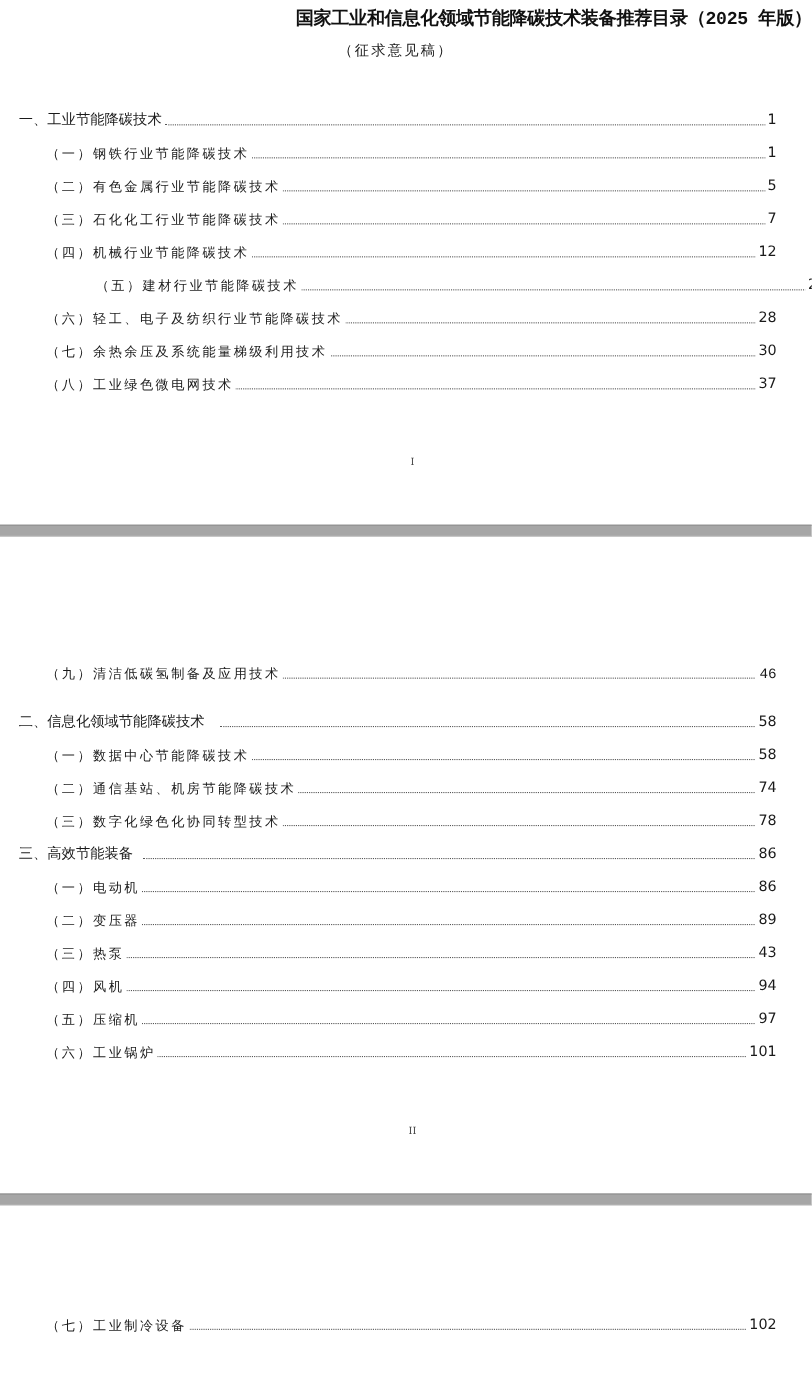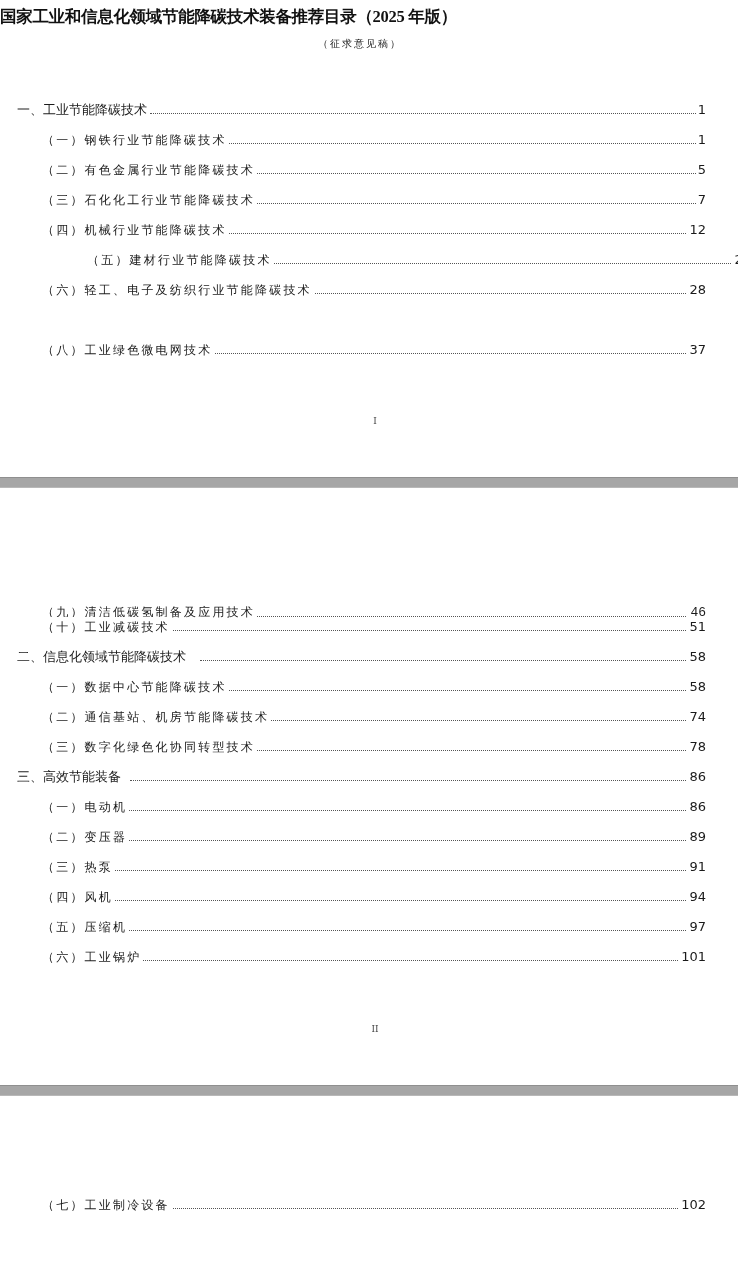--- a/index.html
+++ b/index.html
@@ -1,20 +1,20 @@
 <!DOCTYPE html>
 <html><head>
 <meta charset="utf-8">
 <style>
   html, body { margin: 0; padding: 0; background: #ffffff; }
   body { width: 738px; height: 1271px; position: relative; overflow: hidden; font-family: "DejaVu Sans", sans-serif; color: #1a1a1a; }
   .page { position: absolute; left: 0; width: 738px; background: #ffffff; }
   .sep { position: absolute; left: 0; width: 738px; height: 11px; background: #a6a6a6; border-top: 1px solid #8f8f8f; border-bottom: 1px solid #b8b8b8; box-sizing: border-box; }
-  .title { position: absolute; left: 0; width: 738px; text-align: left; top: 6px; font-family: Liberation Serif, serif; font-weight: bold; font-size: 16.5px; letter-spacing: -0.3px; color: #111; }
-  .subtitle { position: absolute; left: 0; width: 720px; text-align: center; top: 37px; font-family: "DejaVu Serif", serif; font-size: 10px; color: #222; letter-spacing: 2px; }
+  .title { position: absolute; left: 0; width: 738px; text-align: right; top: 6px; font-family: Liberation Mono, monospace; font-weight: bold; font-size: 16.5px; letter-spacing: -0.3px; color: #111; }
+  .subtitle { position: absolute; left: 0; width: 720px; text-align: center; top: 37px; font-family: "DejaVu Serif", serif; font-size: 13px; color: #222; letter-spacing: 2px; }
   .row { position: absolute; left: 0; width: 728px; height: 20px; }
   .row .lbl { position: absolute; top: 0; white-space: nowrap; font-size: 12.5px; line-height: 20px; background: #fff; padding-right: 2px; z-index: 2; }
   .row.l1 .lbl { left: 17px; font-size: 13px; }
   .row.l2 .lbl { left: 42px; font-size: 12px; letter-spacing: 2.2px; }
   .row .dots { position: absolute; top: 13px; height: 0; border-bottom: 1.5px dotted #555; z-index: 1; }
   .row .pg { position: absolute; right: 22px; top: 0; font-size: 13px; line-height: 20px; background: #fff; padding-left: 2px; z-index: 2; text-align: right; }
   .folio { position: absolute; left: 0; width: 750px; text-align: center; font-family: "DejaVu Serif", serif; font-size: 9px; color: #444; }
 </style>
 </head>
 <body>
@@ -51,41 +51,41 @@
   <div class="row l2" style="top:250px;margin-left:45px;">
     <span class="lbl">（五）建材行业节能降碳技术</span>
     <span class="dots" style="left:220px; right:36px;"></span>
     <span class="pg">26</span>
   </div>
   <div class="row l2" style="top:280px;text-decoration:underline;">
     <span class="lbl">（六）轻工、电子及纺织行业节能降碳技术</span>
     <span class="dots" style="left:300px; right:36px;"></span>
     <span class="pg">28</span>
   </div>
+  <div class="row l2" style="top:310px;">
+    <span class="lbl">（七）余热余压及系统能量梯级利用技术</span>
+    <span class="dots" style="left:290px; right:36px;"></span>
+    <span class="pg">30</span>
+  </div>
   <div class="row l2" style="top:340px;">
     <span class="lbl">（八）工业绿色微电网技术</span>
     <span class="dots" style="left:205px; right:36px;"></span>
     <span class="pg">37</span>
   </div>
 
   <div class="folio" style="top:416px;">I</div>
 </div>
 
 <div class="sep" style="top:477px;"></div>
 
 <div class="page" style="top:488px; height:597px;">
   <div class="row l2" style="top:115px;font-family:Liberation Mono, monospace;">
     <span class="lbl">（九）清洁低碳氢制备及应用技术</span>
     <span class="dots" style="left:245px; right:42px;"></span>
     <span class="pg">46</span>
-  </div>
-  <div class="row l2" style="top:129px;">
-    <span class="lbl">（十）工业减碳技术</span>
-    <span class="dots" style="left:160px; right:42px;"></span>
-    <span class="pg">51</span>
   </div>
   <div class="row l1" style="top:159px;">
     <span class="lbl">二、信息化领域节能降碳技术</span>
     <span class="dots" style="left:200px; right:42px;"></span>
     <span class="pg">58</span>
   </div>
   <div class="row l2" style="top:189px;">
     <span class="lbl">（一）数据中心节能降碳技术</span>
     <span class="dots" style="left:220px; right:42px;"></span>
     <span class="pg">58</span>
@@ -111,21 +111,21 @@
     <span class="pg">86</span>
   </div>
   <div class="row l2" style="top:339px;">
     <span class="lbl">（二）变压器</span>
     <span class="dots" style="left:122px; right:42px;"></span>
     <span class="pg">89</span>
   </div>
   <div class="row l2" style="top:369px;">
     <span class="lbl">（三）热泵</span>
     <span class="dots" style="left:108px; right:42px;"></span>
-    <span class="pg">91</span>
+    <span class="pg">43</span>
   </div>
   <div class="row l2" style="top:399px;">
     <span class="lbl">（四）风机</span>
     <span class="dots" style="left:108px; right:42px;"></span>
     <span class="pg">94</span>
   </div>
   <div class="row l2" style="top:429px;">
     <span class="lbl">（五）压缩机</span>
     <span class="dots" style="left:122px; right:42px;"></span>
     <span class="pg">97</span>

